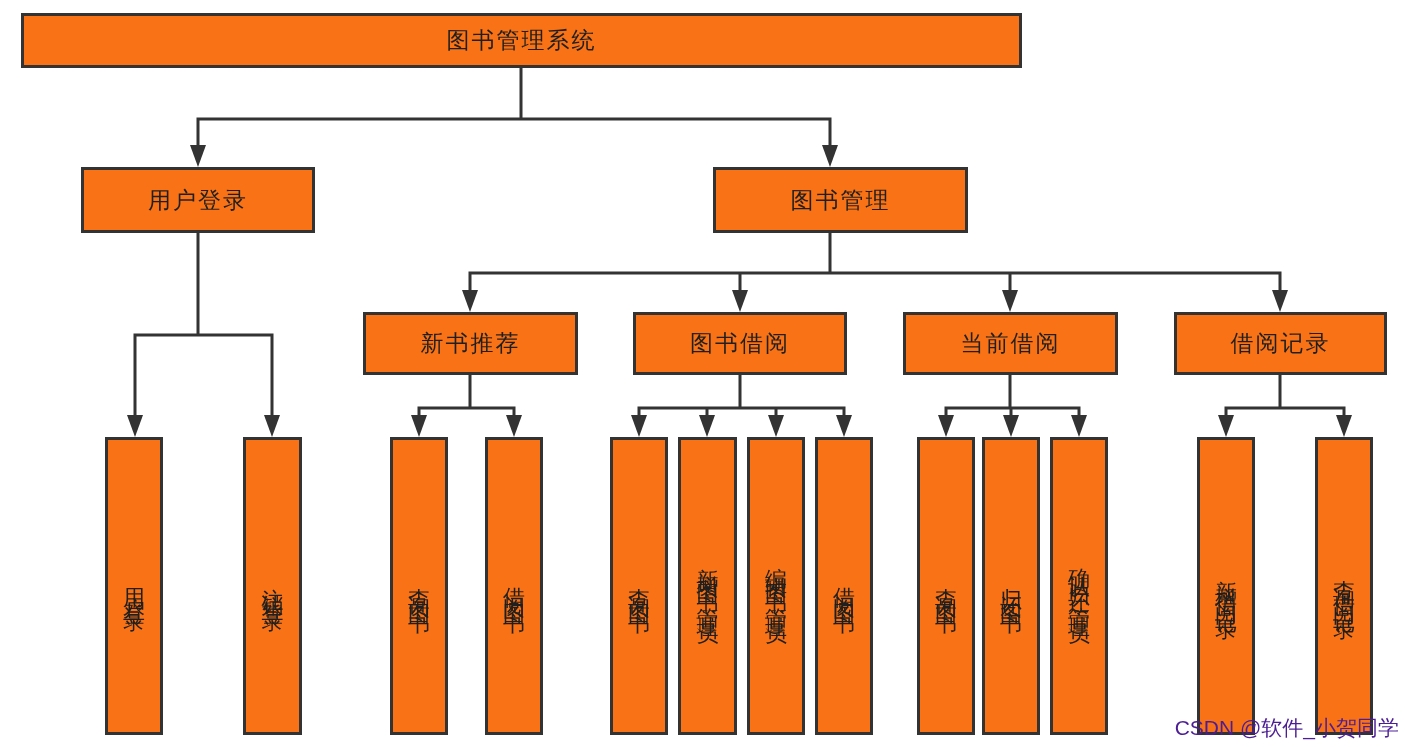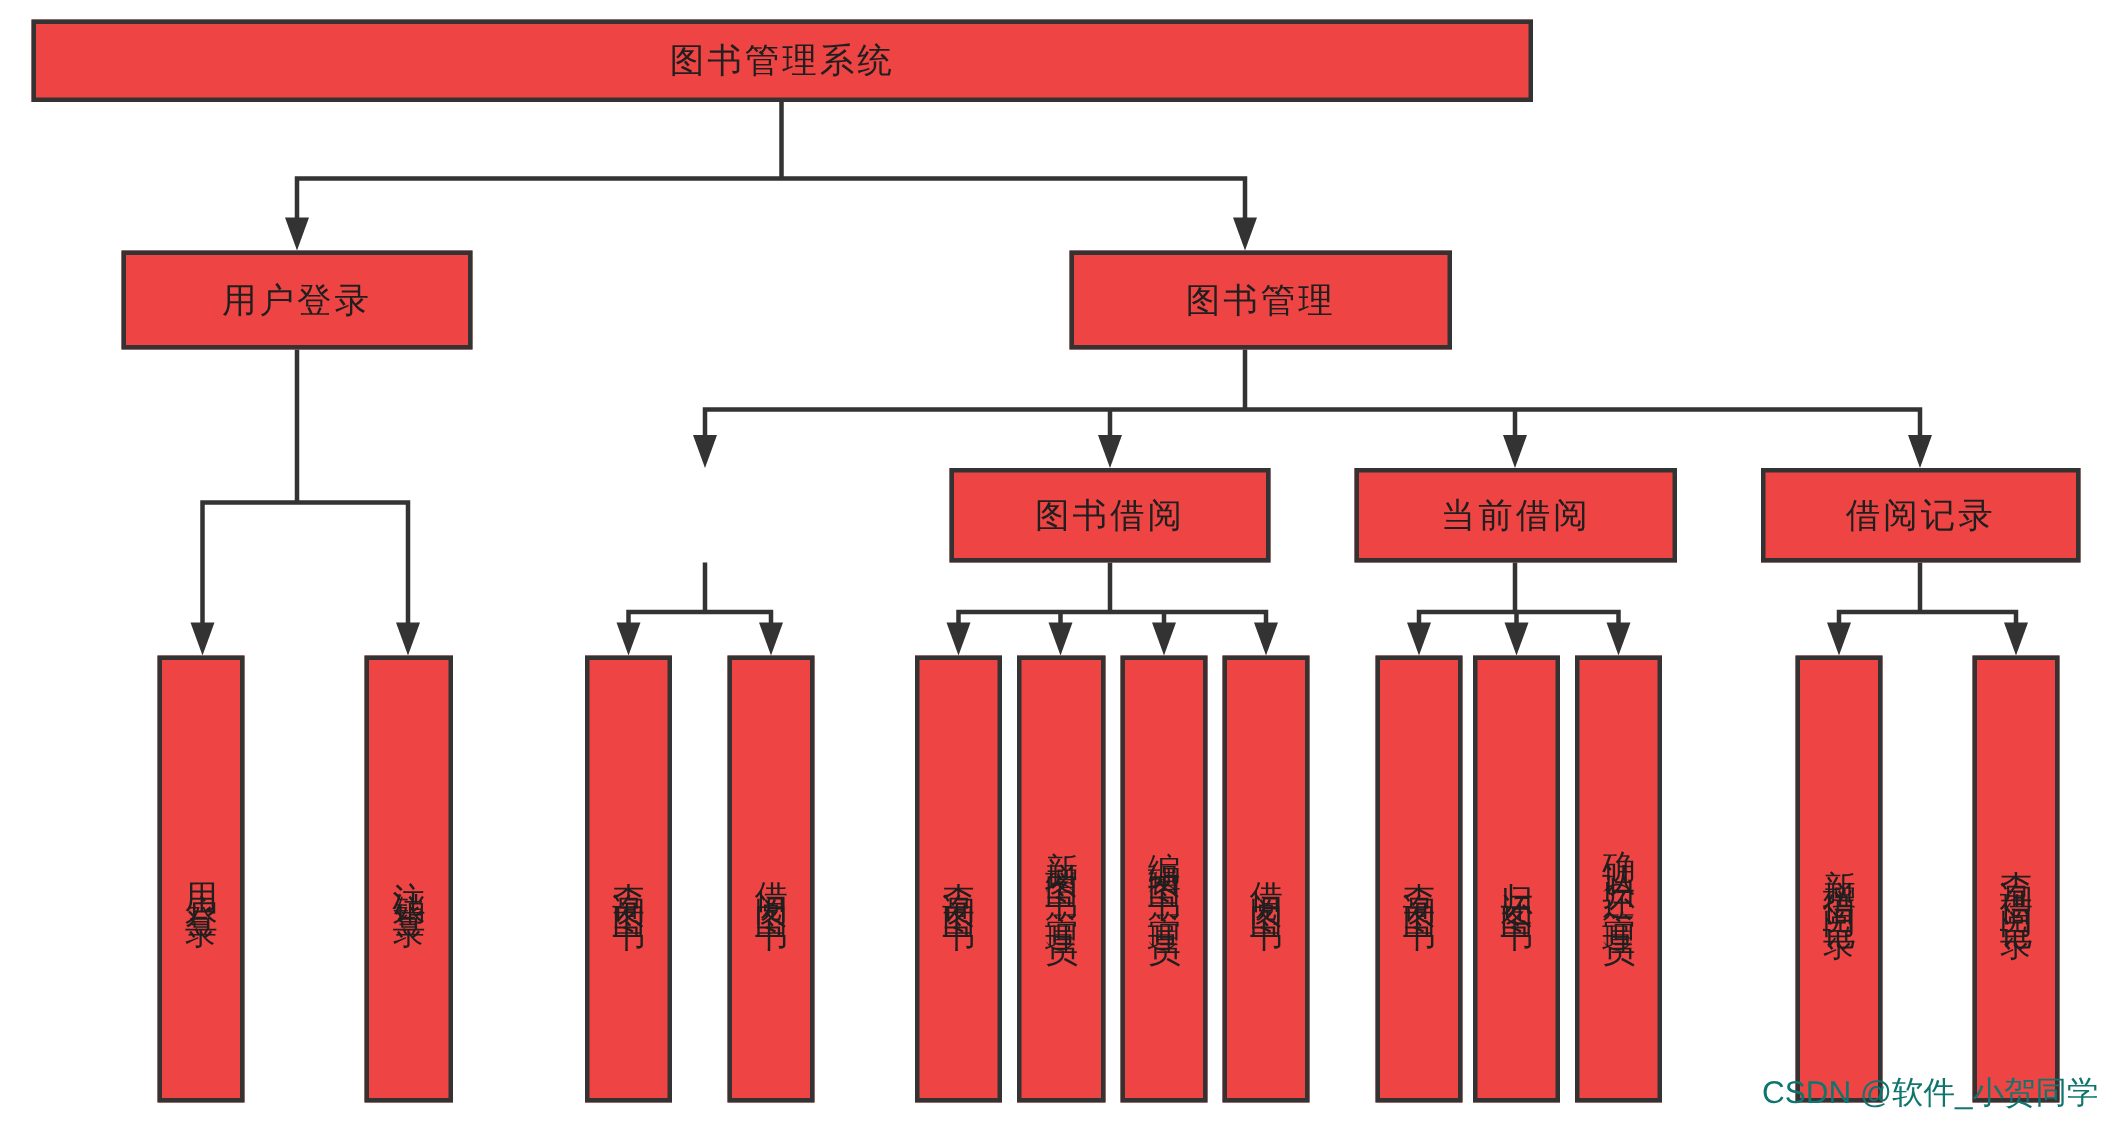--- a/index.html
+++ b/index.html
@@ -9,21 +9,21 @@
     background:#ffffff;
     font-family:"Liberation Sans", sans-serif;
     color:#1f1f1f;
     overflow:hidden;
   }
   .connectors{position:absolute;left:0;top:0;z-index:1;}
   .box{
     position:absolute;
     box-sizing:border-box;
     border:3px solid #333333;
-    background:#ef4444;
+    background:#f97316;
     display:flex;
     align-items:center;
     justify-content:center;
     z-index:2;
   }
   .hlabel{
     font-size:23px;
     letter-spacing:2px;
     white-space:nowrap;
     color:#1f1f1f;
@@ -34,21 +34,21 @@
     font-size:22px;
     letter-spacing:8px;
     line-height:1.1;
     color:#1f1f1f;
   }
   .watermark{
     position:absolute;
     right:6px;
     bottom:5px;
     font-size:21px;
-    color:#0f766e;
+    color:#4c1d95;
     z-index:3;
     white-space:nowrap;
   }
 </style>
 </head>
 <body>
 
 <div class="canvas">
 
   <svg class="connectors" width="1405" height="747" viewBox="0 0 1405 747">
@@ -95,20 +95,23 @@
     <span class="hlabel">图书管理系统</span>
   </div>
 
   <div class="box" style="left:81px;top:167px;width:234px;height:66px">
     <span class="hlabel">用户登录</span>
   </div>
   <div class="box" style="left:713px;top:167px;width:255px;height:66px">
     <span class="hlabel">图书管理</span>
   </div>
 
+  <div class="box" style="left:363px;top:312px;width:215px;height:63px">
+    <span class="hlabel">新书推荐</span>
+  </div>
   <div class="box" style="left:633px;top:312px;width:214px;height:63px">
     <span class="hlabel">图书借阅</span>
   </div>
   <div class="box" style="left:903px;top:312px;width:215px;height:63px">
     <span class="hlabel">当前借阅</span>
   </div>
   <div class="box" style="left:1174px;top:312px;width:213px;height:63px">
     <span class="hlabel">借阅记录</span>
   </div>
 

